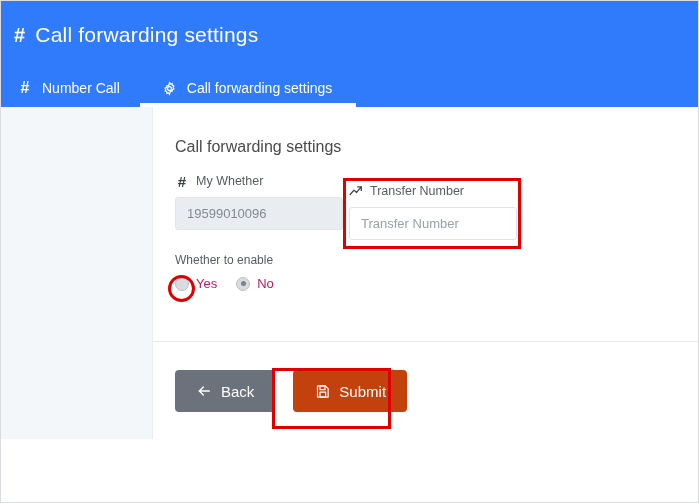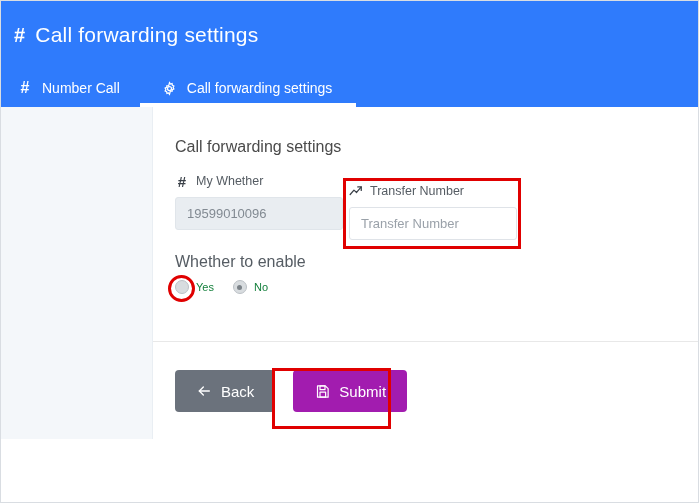--- a/index.html
+++ b/index.html
@@ -185,21 +185,21 @@
     color: #828a92;
   }
 
   
   .enable-block {
     position: absolute;
     left: 174px;
     top: 252px;
   }
   .enable-label {
-    font-size: 16px;
+    font-size: 12px;
     color: #555c63;
     margin-bottom: 9px;
   }
   .radio-row {
     display: flex;
     align-items: center;
     gap: 9px;
   }
   .radio-opt {
     display: flex;
@@ -221,22 +221,22 @@
   .radio-dot.checked::after {
     content: "";
     position: absolute;
     left: 50%; top: 50%;
     width: 5px; height: 5px;
     margin: -2.5px 0 0 -2.5px;
     border-radius: 50%;
     background: #7b8288;
   }
   .radio-txt {
-    font-size: 11px;
-    color: #15803d;
+    font-size: 13px;
+    color: #be185d;
   }
 
   
   .btn-row {
     position: absolute;
     left: 22px;
     top: 28px;
     display: flex;
     align-items: center;
     gap: 18px;
@@ -249,21 +249,21 @@
     height: 42px;
     padding: 0 21px;
     border: none;
     border-radius: 4px;
     font-family: "Liberation Sans", sans-serif;
     font-size: 15px;
     color: #ffffff;
     cursor: pointer;
   }
   .btn-back { background: #6b727c; }
-  .btn-submit { background: #a21caf; }
+  .btn-submit { background: #c2410c; }
   .btn-ico {
     display: inline-flex;
     align-items: center;
     justify-content: center;
     width: 16px;
     height: 16px;
   }
 
   
   .anno {

